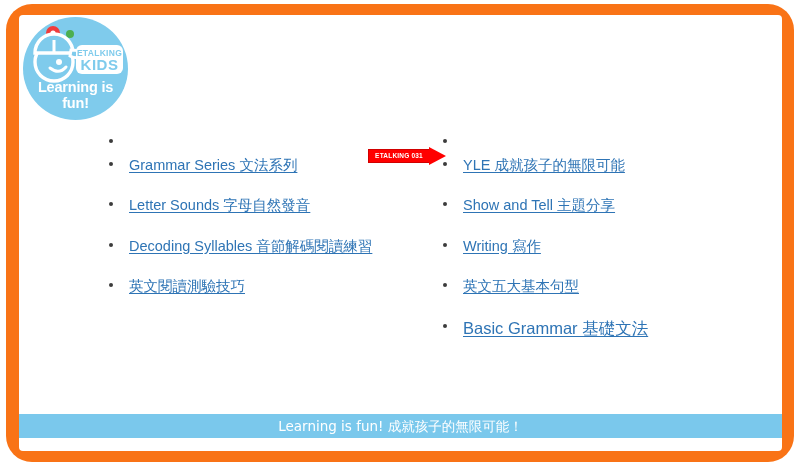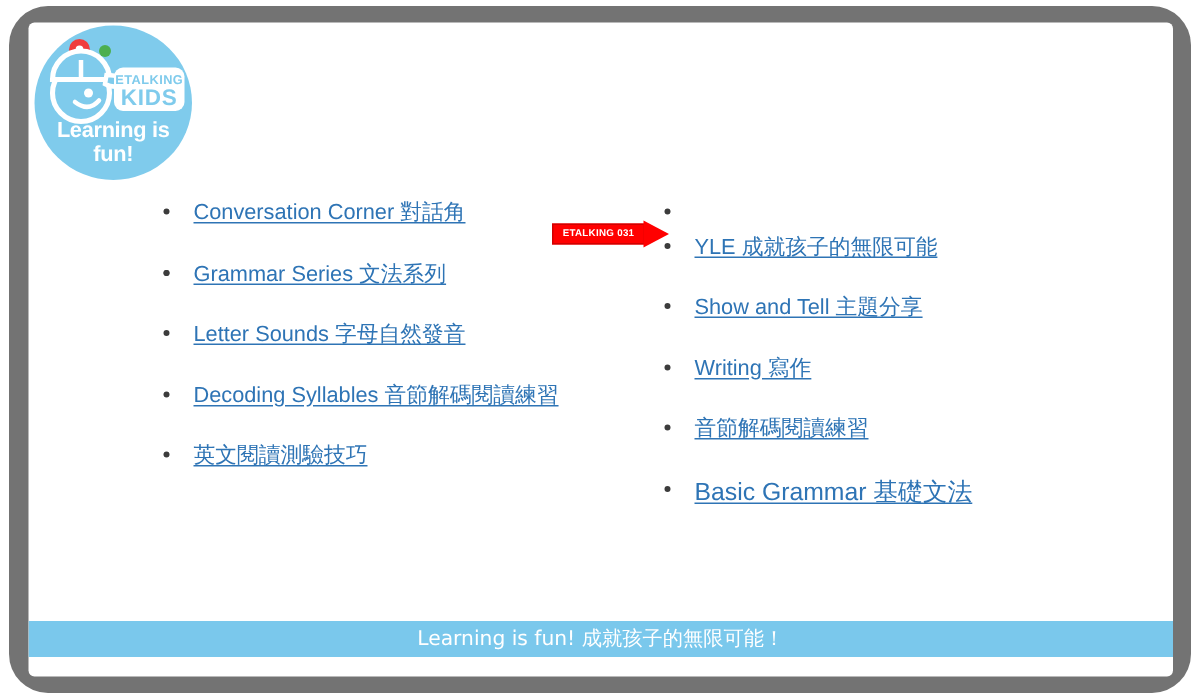--- a/index.html
+++ b/index.html
@@ -14,21 +14,21 @@
     overflow: hidden;
   }
 
   
   .device-frame {
     position: absolute;
     left: 6px;
     top: 4px;
     width: 788px;
     height: 458px;
-    background: #737373;
+    background: #f97316;
     border-radius: 26px;
     box-sizing: border-box;
     padding: 11px 12px 11px 13px;
   }
   .screen {
     position: relative;
     width: 100%;
     height: 100%;
     background: #ffffff;
     border-radius: 4px;
@@ -212,24 +212,20 @@
       </svg>
       <div class="logo-tagline">Learning is fun!</div>
     </div>
 
 
     <div class="toc">
 
       <div class="col col-left">
         <div class="toc-item">
           <span class="bullet"></span>
-          <span class="toc-link">Conversation Corner 對話角</span>
-        </div>
-        <div class="toc-item">
-          <span class="bullet"></span>
         </div>
         <div class="toc-item">
           <span class="bullet"></span>
           <span class="toc-link">Grammar Series 文法系列</span>
         </div>
         <div class="toc-item">
           <span class="bullet"></span>
           <span class="toc-link">Letter Sounds 字母自然發音</span>
         </div>
         <div class="toc-item">
@@ -253,21 +249,21 @@
         <div class="toc-item">
           <span class="bullet"></span>
           <span class="toc-link">Show and Tell 主題分享</span>
         </div>
         <div class="toc-item">
           <span class="bullet"></span>
           <span class="toc-link">Writing 寫作</span>
         </div>
         <div class="toc-item">
           <span class="bullet"></span>
-          <span class="toc-link">音節解碼閱讀練習</span>
+          <span class="toc-link">英文五大基本句型</span>
         </div>
         <div class="toc-item big gap-before">
           <span class="bullet"></span>
           <span class="toc-link">Basic Grammar 基礎文法</span>
         </div>
       </div>
     </div>
 
     <div class="callout">
       <div class="callout-body"></div>

